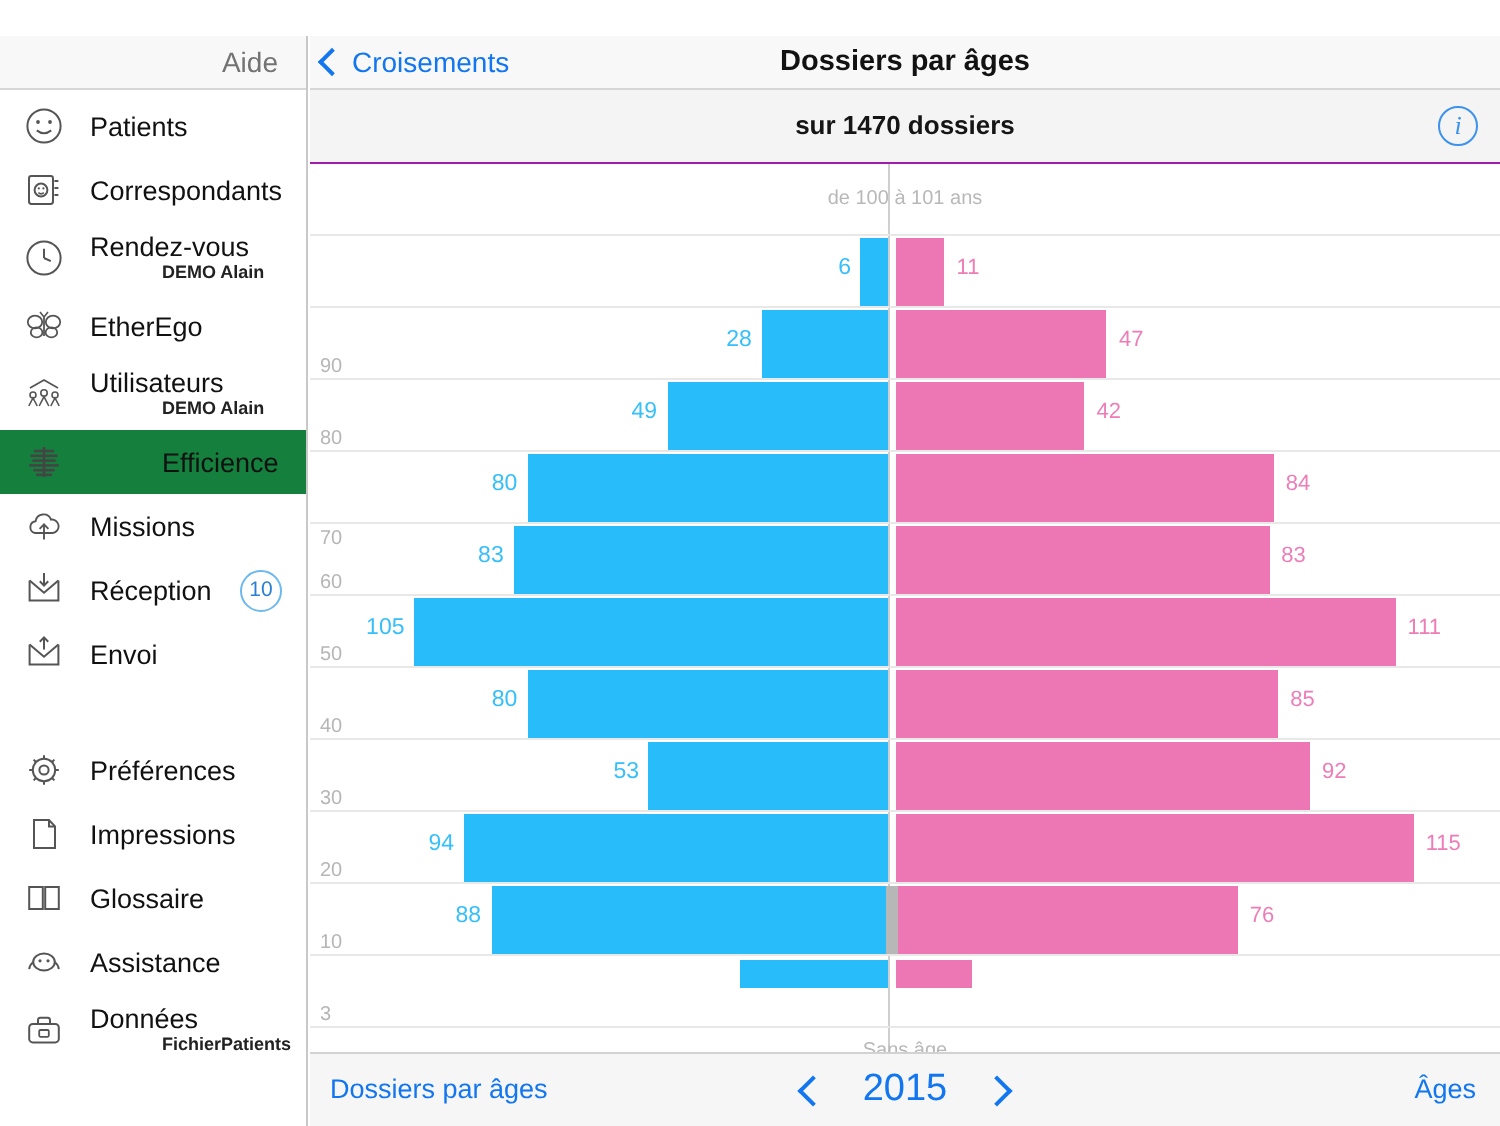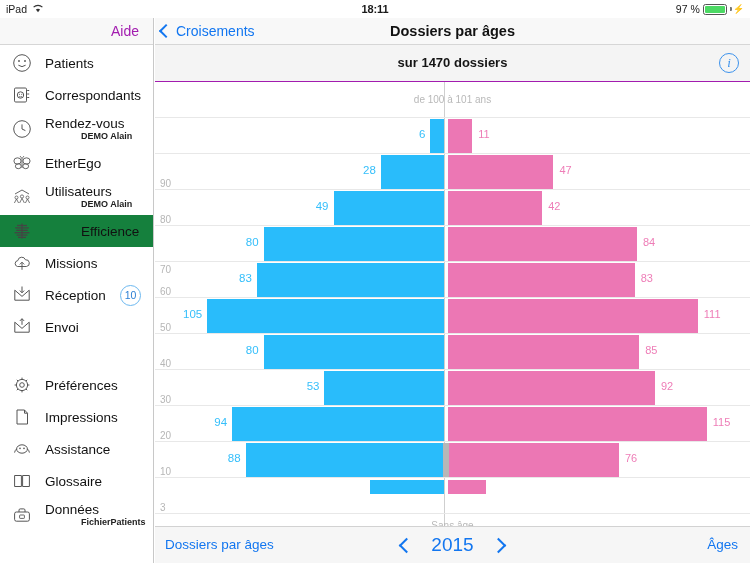--- a/index.html
+++ b/index.html
@@ -88,21 +88,21 @@
     height: 27px;
     border-bottom: 1px solid #d6d6d6;
     background: #f8f8f8;
     display: flex;
     align-items: center;
     justify-content: flex-end;
     padding-right: 14px;
     box-sizing: border-box;
   }
   .aide-link {
-    color: #a21caf;
+    color: #737373;
     font-size: 14px;
     margin-left: 48px;
   }
   .menu {
     padding-top: 2px;
   }
   .menu-item {
     display: flex;
     align-items: center;
     height: 32px;
@@ -333,40 +333,20 @@
     border-top: 2.4px solid #1276F0;
   }
   .chev.left { transform: rotate(-135deg); }
   .chev.right { transform: rotate(45deg); }
 </style>
 </head>
 <body>
 
 <div id="app">
 
-  <div class="statusbar">
-    <div class="sb-left">
-      <span>iPad</span>
-      <span>
-        <svg width="12" height="10" viewBox="0 0 12 10">
-          <path d="M6 9.2 L3.9 6.6 A3.4 3.4 0 0 1 8.1 6.6 Z" fill="#333"></path>
-          <path d="M1.6 4.1 A6.6 6.6 0 0 1 10.4 4.1" stroke="#333" stroke-width="1.2" fill="none"></path>
-        </svg>
-      </span>
-    </div>
-    <div class="sb-center">18:11</div>
-    <div class="sb-right">
-      <span>97 %</span>
-      <span class="batt-shell">
-        <span class="batt-fill"></span>
-      </span>
-      <span class="batt-cap"></span>
-      <span class="bolt">⚡</span>
-    </div>
-  </div>
 
   <div class="sidebar">
     <div class="sb-topbar">
       <span class="aide-link">Aide</span>
     </div>
     <div class="menu">
 
       <div class="menu-item">
         <span class="mi-icon">
           <svg width="20" height="20" viewBox="0 0 20 20">
@@ -536,40 +516,40 @@
             </svg>
         </span>
         <span class="mi-text">
             <span class="mi-label">Impressions</span>
           </span>
       </div>
 
       <div class="menu-item">
         <span class="mi-icon">
           <svg width="20" height="20" viewBox="0 0 20 20">
+              <path d="M2.6 4.5 L9.4 4.5 L9.4 15.5 L2.6 15.5 Z" fill="none" stroke="#555" stroke-width="1"></path>
+              <path d="M10.6 4.5 L17.4 4.5 L17.4 15.5 L10.6 15.5 Z" fill="none" stroke="#555" stroke-width="1"></path>
+            </svg>
+        </span>
+        <span class="mi-text">
+            <span class="mi-label">Glossaire</span>
+          </span>
+      </div>
+
+      <div class="menu-item">
+        <span class="mi-icon">
+          <svg width="20" height="20" viewBox="0 0 20 20">
               <ellipse cx="10" cy="10" rx="5.4" ry="4.2" fill="none" stroke="#555" stroke-width="1"></ellipse>
               <circle cx="8" cy="9.4" r="0.8" fill="#555"></circle>
               <circle cx="12" cy="9.4" r="0.8" fill="#555"></circle>
               <path d="M4.6 10 A5.4 5.4 0 0 0 2.6 13.6 M15.4 10 A5.4 5.4 0 0 1 17.4 13.6" stroke="#555" stroke-width="1" fill="none"></path>
             </svg>
         </span>
         <span class="mi-text">
             <span class="mi-label">Assistance</span>
-          </span>
-      </div>
-
-      <div class="menu-item">
-        <span class="mi-icon">
-          <svg width="20" height="20" viewBox="0 0 20 20">
-              <path d="M2.6 4.5 L9.4 4.5 L9.4 15.5 L2.6 15.5 Z" fill="none" stroke="#555" stroke-width="1"></path>
-              <path d="M10.6 4.5 L17.4 4.5 L17.4 15.5 L10.6 15.5 Z" fill="none" stroke="#555" stroke-width="1"></path>
-            </svg>
-        </span>
-        <span class="mi-text">
-            <span class="mi-label">Glossaire</span>
           </span>
       </div>
 
       <div class="menu-item tall">
         <span class="mi-icon">
           <svg width="20" height="20" viewBox="0 0 20 20">
               <rect x="2.6" y="7" width="14.8" height="9.2" rx="1.8" fill="none" stroke="#555" stroke-width="1"></rect>
               <path d="M7 7 L7 5 A1.2 1.2 0 0 1 8.2 3.9 L11.8 3.9 A1.2 1.2 0 0 1 13 5 L13 7" fill="none" stroke="#555" stroke-width="1"></path>
               <rect x="7.6" y="10" width="4.8" height="3.4" rx="0.6" fill="none" stroke="#555" stroke-width="0.9"></rect>
             </svg>

